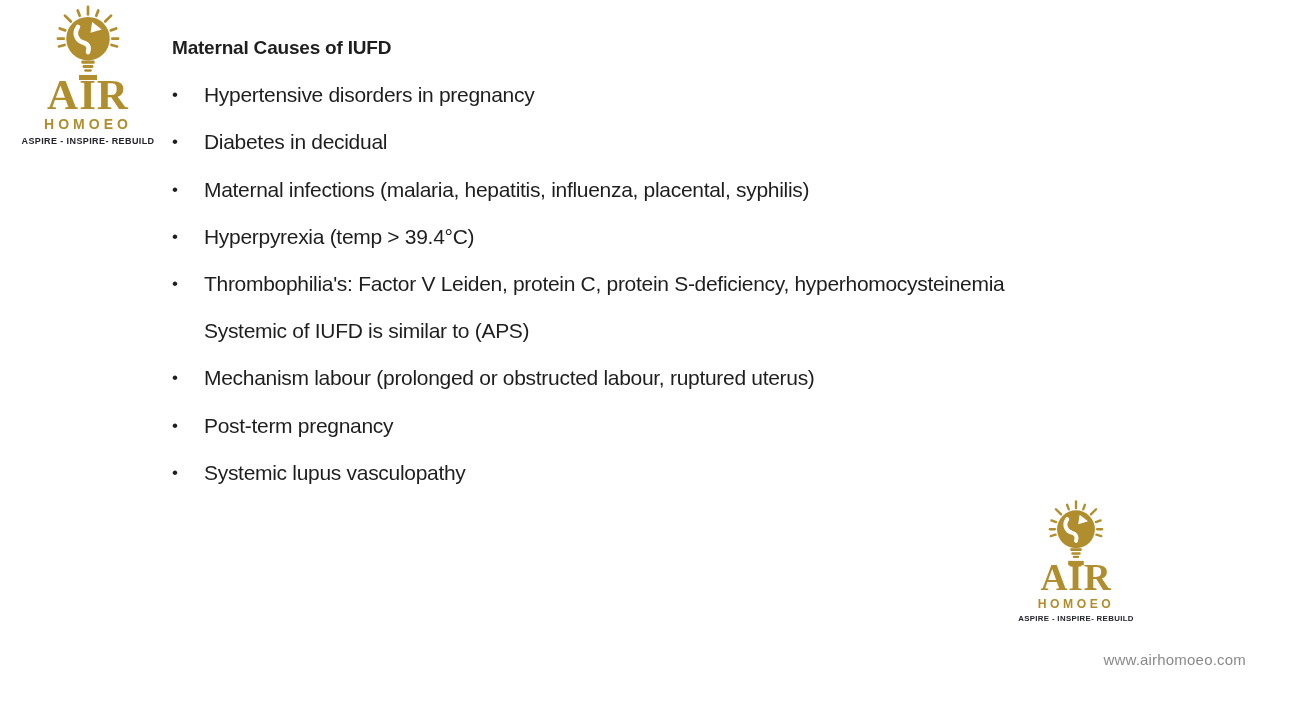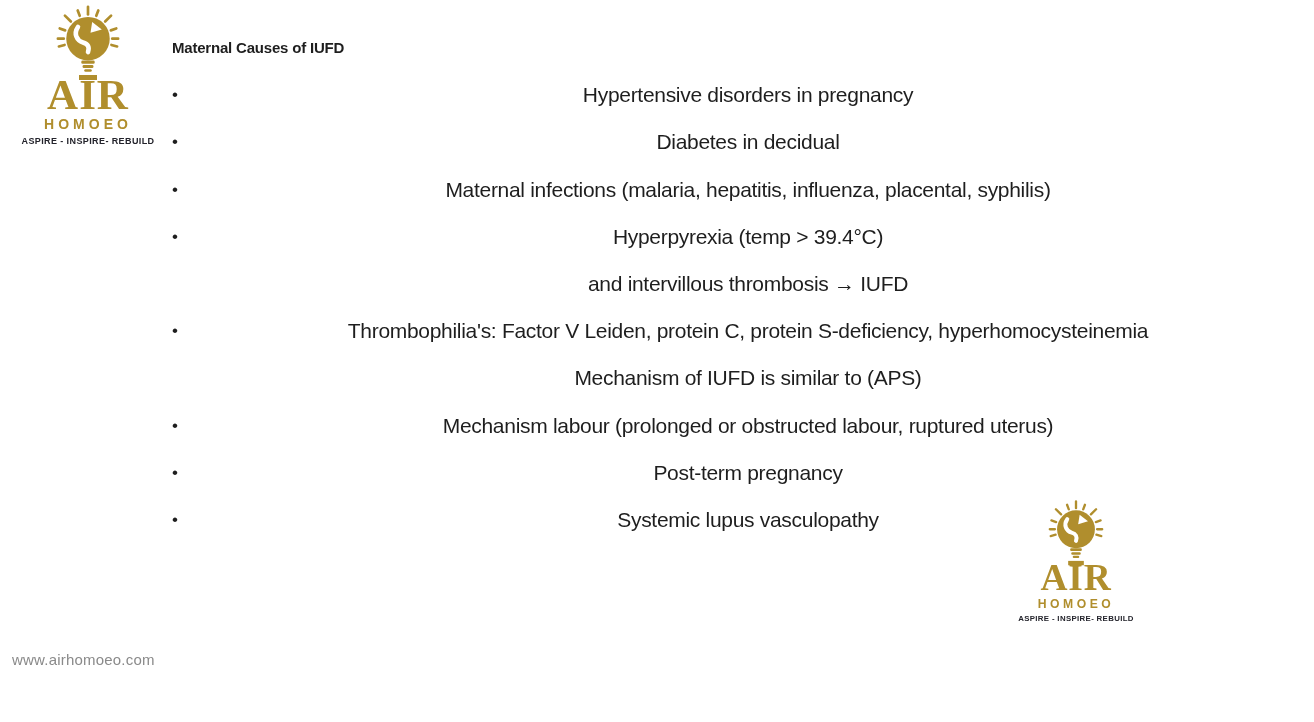--- a/index.html
+++ b/index.html
@@ -62,46 +62,46 @@
 
   
   .content {
     position: absolute;
     left: 172px;
     top: 24px;
     width: 1120px;
   }
   .title-line {
     font-weight: bold;
-    font-size: 15px;
+    font-size: 19px;
     line-height: 47.2px;
     letter-spacing: -0.2px;
     white-space: nowrap;
   }
   .line {
     display: flex;
     font-size: 21px;
     line-height: 47.2px;
     letter-spacing: -0.3px;
     white-space: nowrap;
   }
   .line .bullet {
     width: 32px;
     flex: 0 0 32px;
     font-size: 17px;
   }
-  .line .line-text { flex: 1 1 auto; text-align: center; }
+  .line .line-text { flex: 1 1 auto; }
 
   
   .footer {
     position: absolute;
-    left: 12px;
+    left: 0;
     top: 651px;
     width: 1246px;
-    text-align: left;
+    text-align: right;
     font-size: 15px;
     color: #8a8a8a;
     letter-spacing: 0.2px;
   }
 </style>
 </head>
 <body>
 
 <div class="logo logo-tl">
   <svg class="logo-icon" width="92" height="69" viewBox="0 0 110 82" xmlns="http://www.w3.org/2000/svg">
@@ -146,30 +146,26 @@
   </div>
   <div class="line">
     <span class="bullet">•</span>
     <span class="line-text">Maternal infections (malaria, hepatitis, influenza, placental, syphilis)</span>
   </div>
   <div class="line">
     <span class="bullet">•</span>
     <span class="line-text">Hyperpyrexia (temp &gt; 39.4°C)</span>
   </div>
   <div class="line">
+    <span class="bullet">•</span>
+    <span class="line-text">Thrombophilia's: Factor V Leiden, protein C, protein S-deficiency, hyperhomocysteinemia</span>
+  </div>
+  <div class="line">
     <span class="bullet" style="visibility: hidden;">•</span>
-    <span class="line-text">and intervillous thrombosis → IUFD</span>
-  </div>
-  <div class="line">
-    <span class="bullet">•</span>
-    <span class="line-text">Thrombophilia's: Factor V Leiden, protein C, protein S-deficiency, hyperhomocysteinemia</span>
-  </div>
-  <div class="line">
-    <span class="bullet" style="visibility: hidden;">•</span>
-    <span class="line-text">Mechanism of IUFD is similar to (APS)</span>
+    <span class="line-text">Systemic of IUFD is similar to (APS)</span>
   </div>
   <div class="line">
     <span class="bullet">•</span>
     <span class="line-text">Mechanism labour (prolonged or obstructed labour, ruptured uterus)</span>
   </div>
   <div class="line">
     <span class="bullet">•</span>
     <span class="line-text">Post-term pregnancy</span>
   </div>
   <div class="line">

